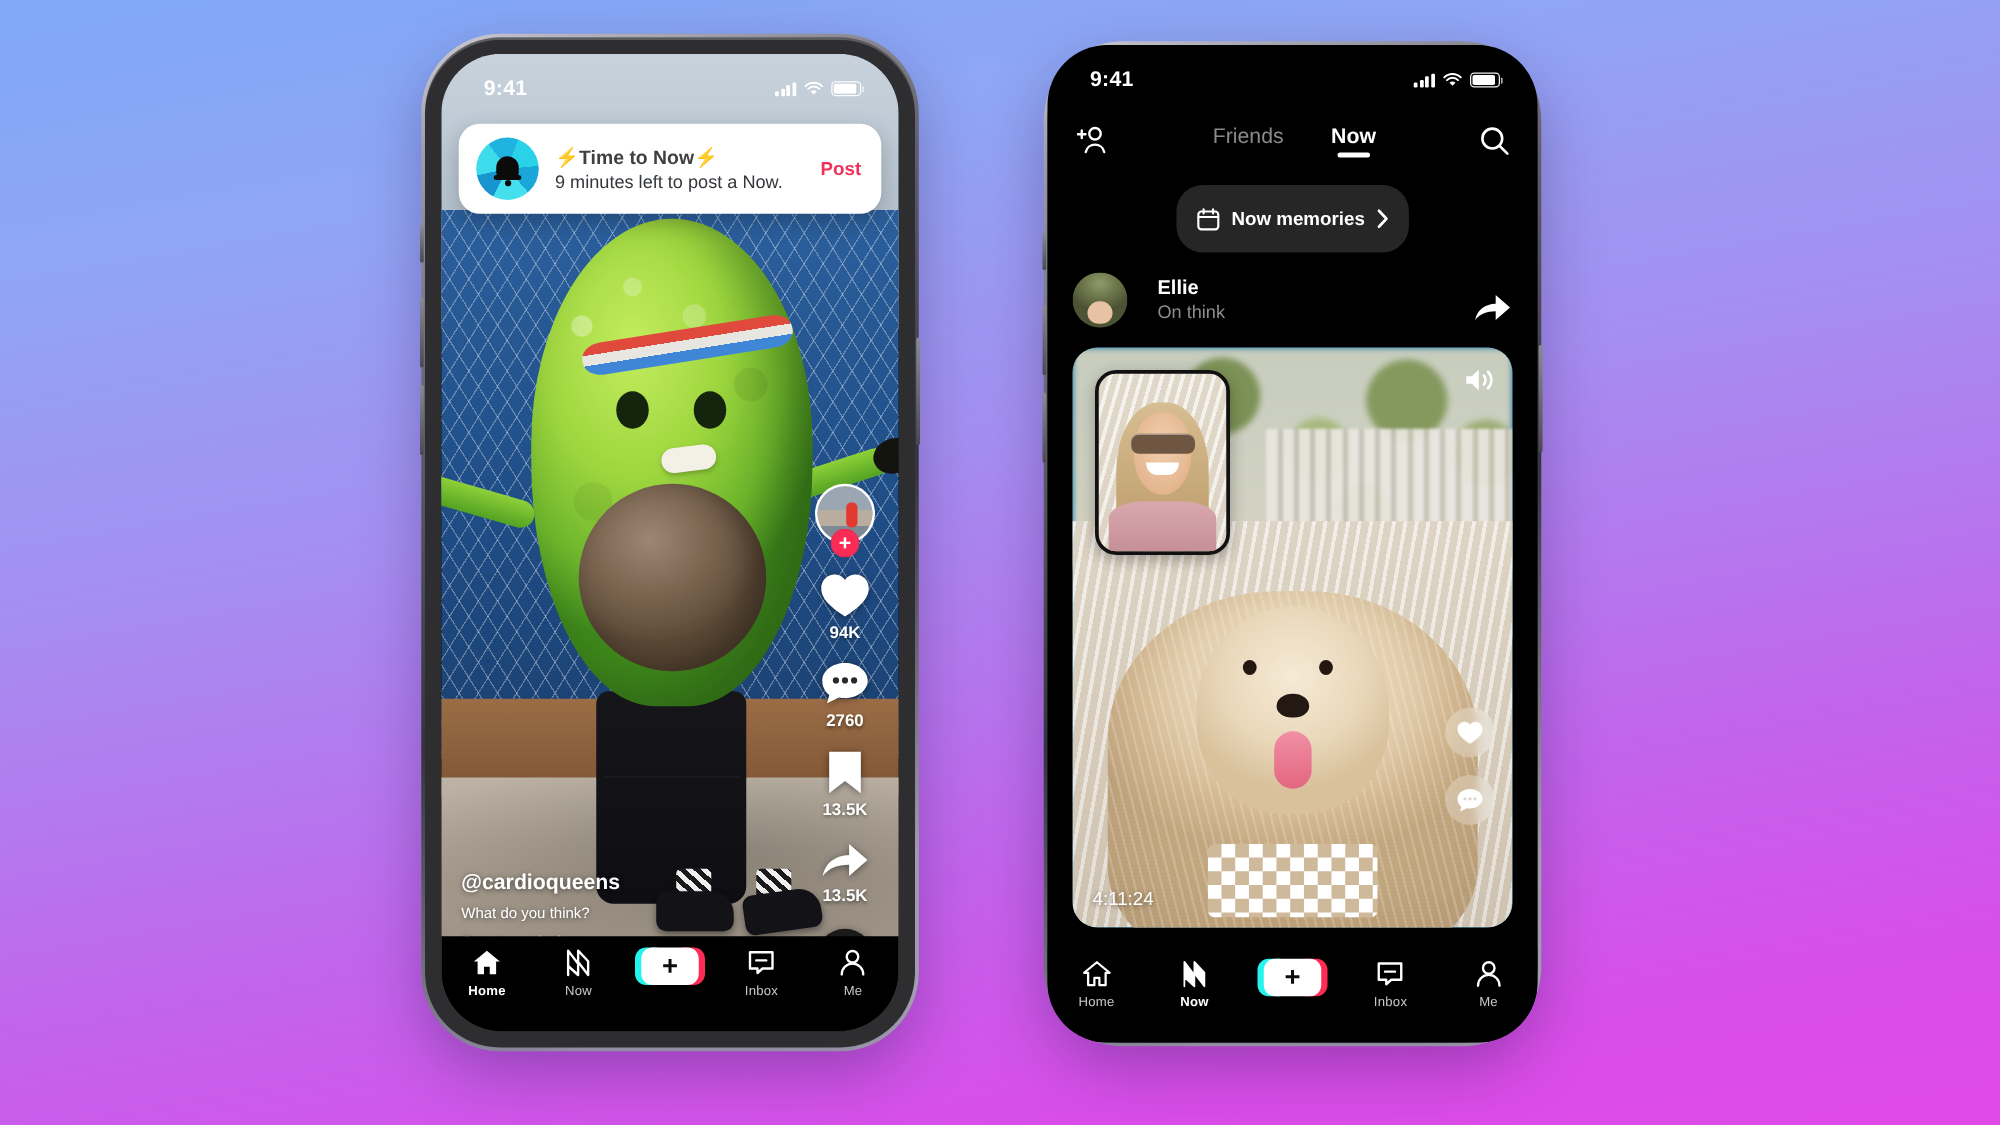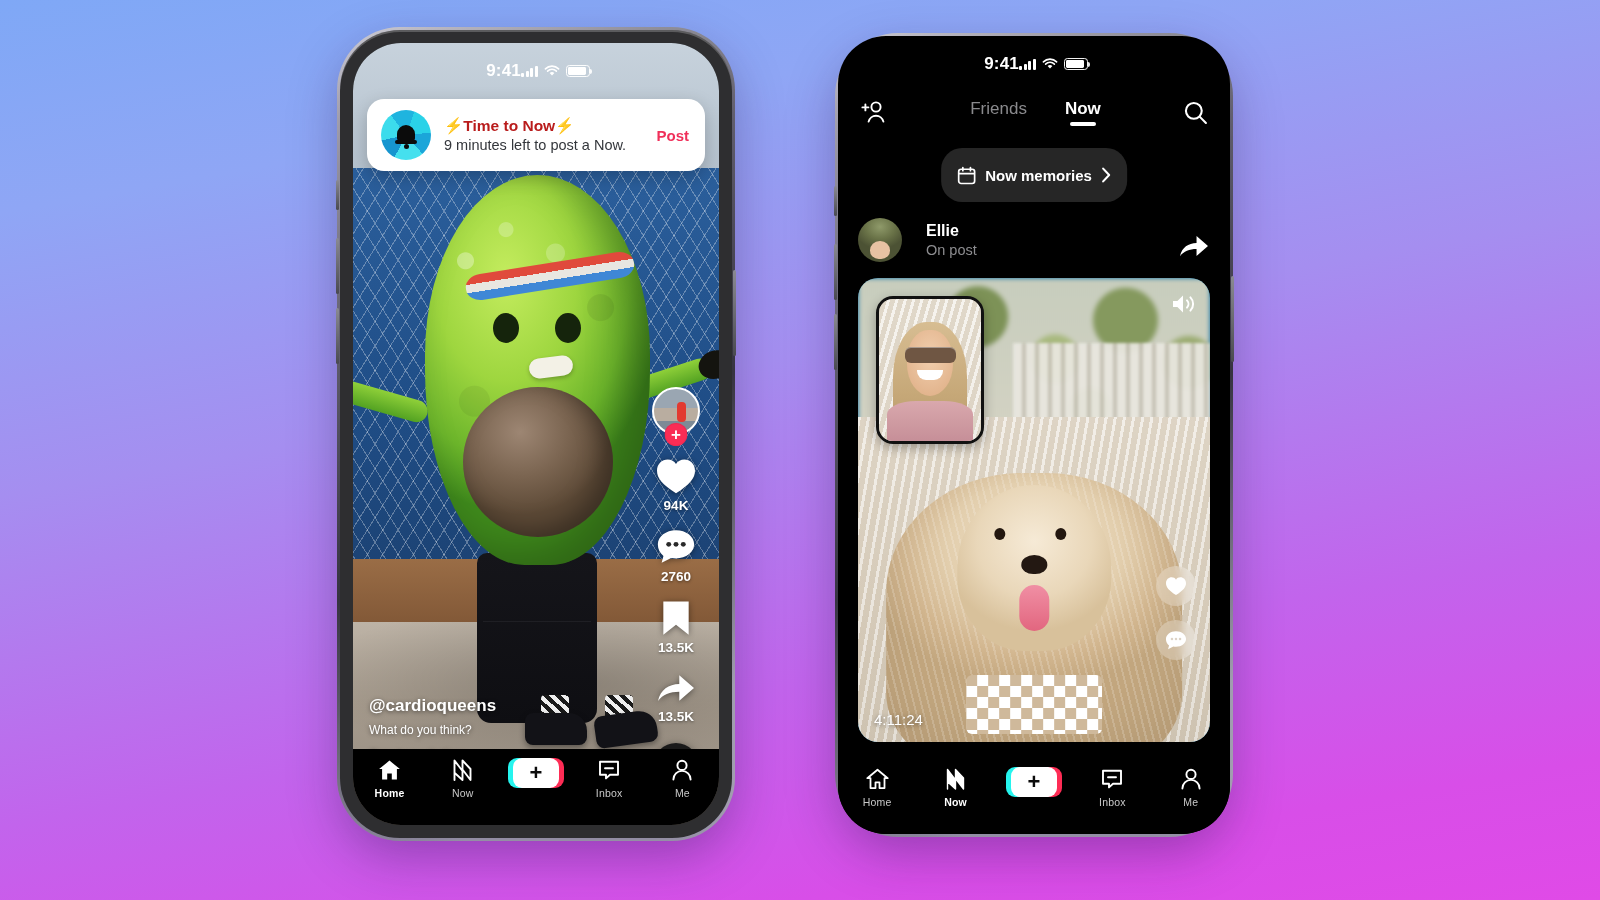--- a/index.html
+++ b/index.html
@@ -36,21 +36,21 @@
     position:absolute; width:3px; border-radius:3px;
     background: linear-gradient(180deg,#8a8a92,#4a4a50);
   }
 
   #phone-left  { left: 340px; top: 30px;  width: 392px; height: 808px; }
   #phone-right { left: 838px; top: 36px;  width: 392px; height: 798px; }
 
   
   .statusbar {
     position:absolute; top:0; left:0; right:0; height:46px;
-    display:flex; align-items:center; justify-content:center;
+    display:flex; align-items:center; justify-content:space-between;
     padding: 10px 30px 0 34px;
     font-size:17px; font-weight:bold; color:#fff; z-index: 40;
     letter-spacing:.2px;
   }
   .sb-right { display:flex; align-items:center; gap:6px; }
   .bars { display:flex; align-items:flex-end; gap:1.6px; height:11px; }
   .bars i { display:block; width:3px; background:#fff; border-radius:1px; }
   .bars i:nth-child(1){height:4px}.bars i:nth-child(2){height:6px}
   .bars i:nth-child(3){height:8.5px}.bars i:nth-child(4){height:11px}
   .batt { width:24px;height:12px;border:1.6px solid rgba(255,255,255,.95);
@@ -139,21 +139,21 @@
     display:flex; align-items:center; justify-content:center; overflow:hidden; }
   .bell { width:22px;height:22px; position:relative; }
   .bell::before { content:""; position:absolute; left:2px; top:1px; width:18px;height:16px;
     background:#0b0b0b; border-radius:9px 9px 3px 3px; }
   .bell::after { content:""; position:absolute; left:0; bottom:2.5px; width:22px;height:3.4px;
     background:#0b0b0b; border-radius:2px;
     box-shadow: 0 4px 0 -3.2px #0b0b0b; }
   .bell i { position:absolute; left:8.6px; bottom:-3px; width:5px;height:5px;
     background:#0b0b0b; border-radius:50%; }
   .notif-txt { flex:1; min-width:0; }
-  .notif-title { font-size:15.5px; font-weight:bold; color:#b91c1c; white-space:nowrap; }
+  .notif-title { font-size:15.5px; font-weight:bold; color:#404040; white-space:nowrap; }
   .notif-sub { font-size:14.5px; color:#33363b; margin-top:2px; white-space:nowrap; }
   .notif-post { font-size:15px; font-weight:bold; color:#f0305a; flex:none; }
 
   
   .rail { position:absolute; right:8px; bottom:36px; width:70px; z-index:25;
           display:flex; flex-direction:column; align-items:center; gap:2px; }
   .rail-item { display:flex; flex-direction:column; align-items:center; margin-bottom:13px; }
   .rail-count { color:#fff; font-size:13.5px; font-weight:bold; margin-top:3px;
                 text-shadow:0 1px 3px rgba(0,0,0,.5); }
   .avatar-wrap { position:relative; margin-bottom:20px; }
@@ -510,21 +510,21 @@
       <span>Now memories</span>
       <svg width="10" height="16" viewBox="0 0 10 16">
         <path d="M2 1.6 8 8l-6 6.4" fill="none" stroke="#fff" stroke-width="2.1" stroke-linecap="round" stroke-linejoin="round"></path>
       </svg>
     </div>
 
     <div class="user-row">
       <div class="user-av"></div>
       <div>
         <div class="user-name">Ellie</div>
-        <div class="user-status">On post</div>
+        <div class="user-status">On think</div>
       </div>
     </div>
     <svg class="share-arrow" width="32" height="28" viewBox="0 0 24 22">
       <path d="M1 19c1.5-7 6.5-10.2 13-10.4V3.2L23 11l-9 7.8v-5.5C8.2 13.3 3.9 15 1 19z" fill="#fff"></path>
     </svg>
 
     <div class="now-card">
       <div class="bg-foliage"></div>
       <div class="bg-fence"></div>
       <div class="bg-hammock"></div>

